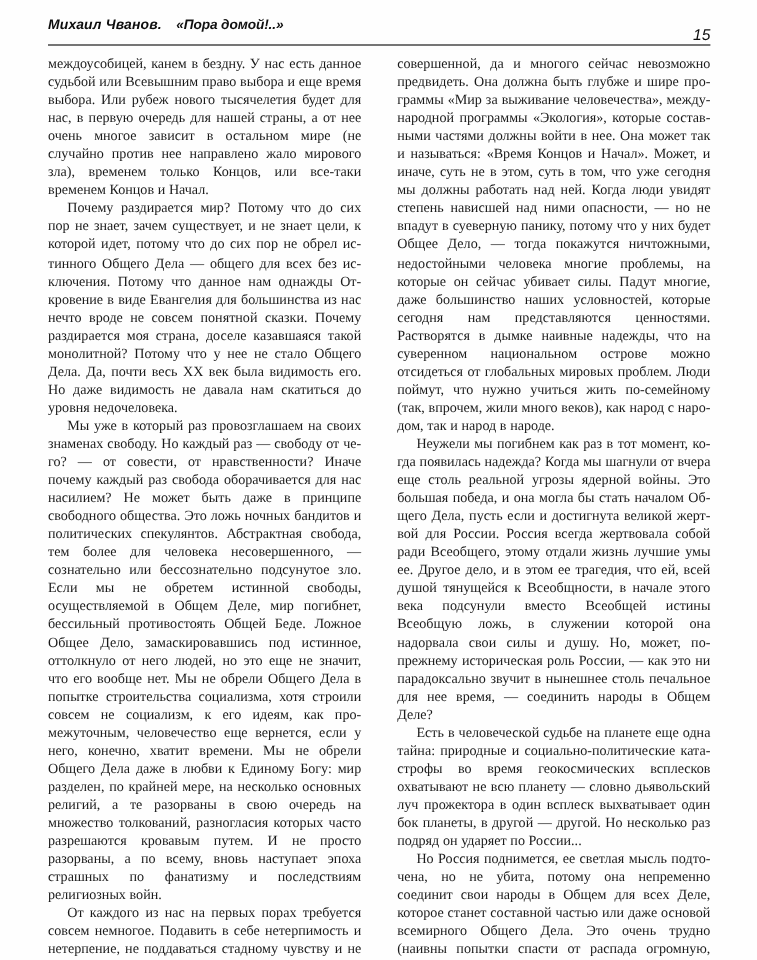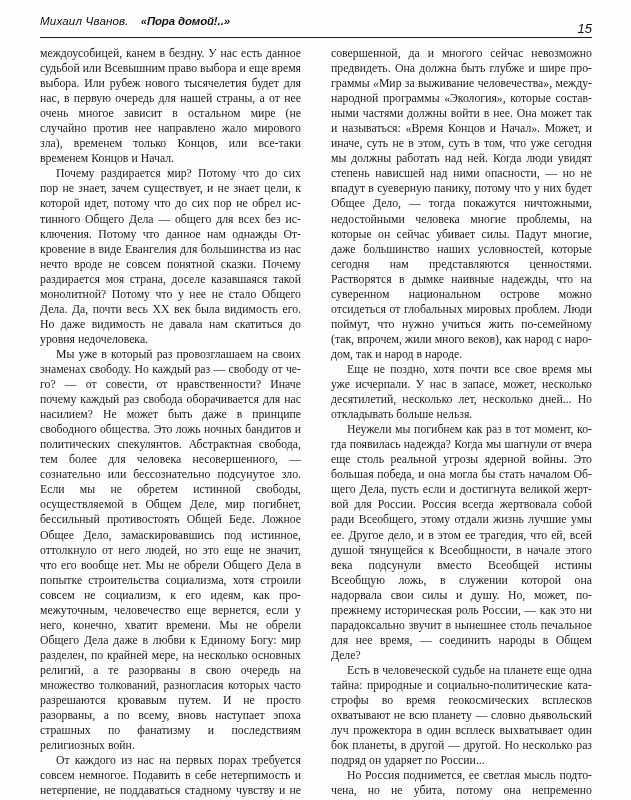--- a/index.html
+++ b/index.html
@@ -30,21 +30,21 @@
     left: 40px;
     top: 14px;
     width: 552px;
     height: 22px;
     display: flex;
     align-items: baseline;
     white-space: nowrap;
   }
   .author-name {
     font-family: "Liberation Sans", "DejaVu Sans", sans-serif;
-    font-weight: normal;
+    font-weight: bold;
     font-style: italic;
     font-size: 11.6px;
     letter-spacing: 0.15px;
     color: #0d0d0d;
   }
   .work-title {
     font-family: "Liberation Sans", "DejaVu Sans", sans-serif;
     font-style: italic;
     font-weight: bold;
     font-size: 11.4px;
@@ -114,20 +114,19 @@
 
   <div class="columns">
     <div class="col" id="left-col">
         <p class="cont">междоусобицей, канем в бездну. У нас есть данное судьбой или Всевышним право выбора и еще время выбора. Или рубеж нового тысячелетия будет для нас, в первую очередь для нашей страны, а от нее очень многое зависит в остальном мире (не случайно против нее направлено жало мирового зла), време­нем только Концов, или все-таки временем Концов и Начал.</p>
         <p class="">Почему раздирается мир? Потому что до сих пор не знает, зачем существует, и не знает цели, к которой идет, потому что до сих пор не обрел ис­тинного Общего Дела — общего для всех без ис­ключения. Потому что данное нам однажды От­кровение в виде Евангелия для большинства из нас нечто вроде не совсем понятной сказки. Почему раздирается моя страна, доселе казавшаяся такой монолитной? Потому что у нее не стало Общего Дела. Да, почти весь XX век была видимость его. Но даже видимость не давала нам скатиться до уровня недочеловека.</p>
         <p class="">Мы уже в который раз провозглашаем на своих знаменах свободу. Но каждый раз — свободу от че­го? — от совести, от нравственности? Иначе почему каждый раз свобода оборачивается для нас насили­ем? Не может быть даже в принципе свободного об­щества. Это ложь ночных бандитов и политических спекулянтов. Абстрактная свобода, тем более для че­ловека несовершенного, — сознательно или бессо­знательно подсунутое зло. Если мы не обретем ис­тинной свободы, осуществляемой в Общем Деле, мир погибнет, бессильный противостоять Общей Беде. Ложное Общее Дело, замаскировавшись под истинное, оттолкнуло от него людей, но это еще не значит, что его вообще нет. Мы не обрели Общего Дела в попытке строительства социализма, хотя строили совсем не социализм, к его идеям, как про­межуточным, человечество еще вернется, если у не­го, конечно, хватит времени. Мы не обрели Общего Дела даже в любви к Единому Богу: мир разделен, по крайней мере, на несколько основных религий, а те разорваны в свою очередь на множество толкова­ний, разногласия которых часто разрешаются крова­вым путем. И не просто разорваны, а по всему, вновь наступает эпоха страшных по фанатизму и послед­ствиям религиозных войн.</p>
         <p class="">От каждого из нас на первых порах требуется со­всем немногое. Подавить в себе нетерпимость и не­терпение, не поддаваться стадному чувству и не кри­чать всуе на площадях. Искать причины беды пре­жде всего в себе и чувствовать СЕБЯ во всем винова­тым. В минуты раздражения, если ты не веруешь в Единого Бога, искать совета у Матери-природы: у бегущей воды, у шелестящей травы... Тем самым ты уже участвуешь в Общем Деле, потому что не уча­ствуешь в разрушении.</p>
       </div>
     <div class="col" id="right-col">
         <p class="cont">совершенной, да и многого сейчас невозможно предвидеть. Она должна быть глубже и шире про­граммы «Мир за выживание человечества», между­народной программы «Экология», которые состав­ными частями должны войти в нее. Она может так и называться: «Время Концов и Начал». Может, и ина­че, суть не в этом, суть в том, что уже сегодня мы должны работать над ней. Когда люди увидят сте­пень нависшей над ними опасности, — но не впадут в суеверную панику, потому что у них будет Общее Дело, — тогда покажутся ничтожными, недостойны­ми человека многие проблемы, на которые он сейчас убивает силы. Падут многие, даже большинство на­ших условностей, которые сегодня нам представля­ются ценностями. Растворятся в дымке наивные на­дежды, что на суверенном национальном острове можно отсидеться от глобальных мировых проблем. Люди поймут, что нужно учиться жить по-семейному (так, впрочем, жили много веков), как народ с наро­дом, так и народ в народе.</p>
-        <p class="">Еще не поздно, хотя почти все свое время мы уже исчерпали. У нас в запасе, может, несколько десяти­летий, несколько лет, несколько дней... Но отклады­вать больше нельзя.</p>
         <p class="">Неужели мы погибнем как раз в тот момент, ко­гда появилась надежда? Когда мы шагнули от вчера еще столь реальной угрозы ядерной войны. Это большая победа, и она могла бы стать началом Об­щего Дела, пусть если и достигнута великой жерт­вой для России. Россия всегда жертвовала собой ра­ди Всеобщего, этому отдали жизнь лучшие умы ее. Другое дело, и в этом ее трагедия, что ей, всей ду­шой тянущейся к Всеобщности, в начале этого века подсунули вместо Всеобщей истины Всеобщую ложь, в служении которой она надорвала свои силы и душу. Но, может, по-прежнему историческая роль России, — как это ни парадоксально звучит в ны­нешнее столь печальное для нее время, — соединить народы в Общем Деле?</p>
         <p class="">Есть в человеческой судьбе на планете еще одна тайна: природные и социально-политические ката­строфы во время геокосмических всплесков охваты­вают не всю планету — словно дьявольский луч про­жектора в один всплеск выхватывает один бок пла­неты, в другой — другой. Но несколько раз подряд он ударяет по России...</p>
         <p class="">Но Россия поднимется, ее светлая мысль подто­чена, но не убита, потому она непременно соединит свои народы в Общем для всех Деле, которое станет составной частью или даже основой всемирного Общего Дела. Это очень трудно (наивны попытки спасти от распада огромную, прежде отравленную ядом Всеобщей Лжи, многонациональную, много­религиозную страну так называемым рынком), пер­вым шагом к этому должно стать взаиможертвен­ное, взаимообогащающее национальное согласие. И тут надежды мои больше связаны не с учеными, не с политиками, а с людьми, кровно связанными с</p>
       </div>
   </div>
 
 </div>
 
 </body></html>

